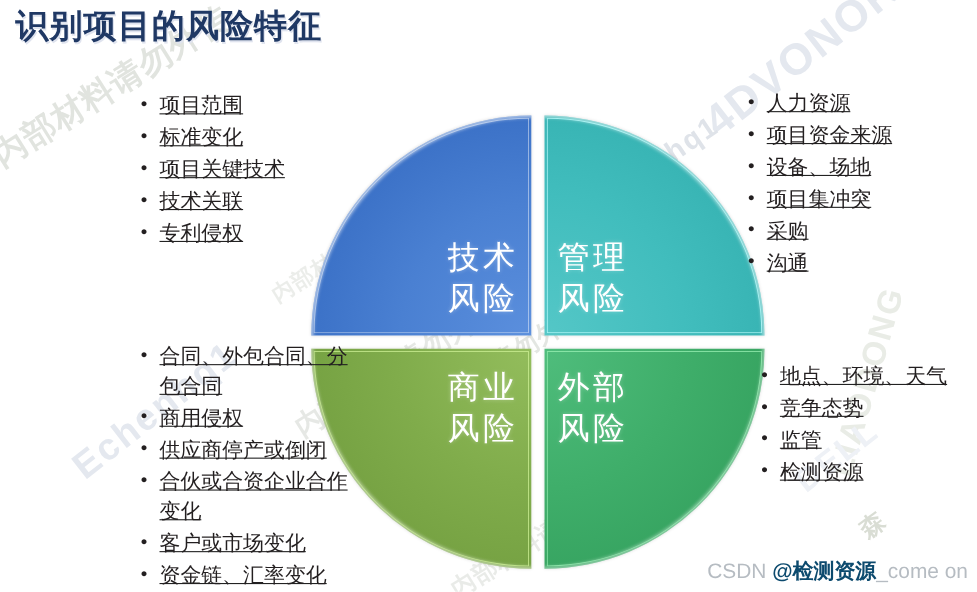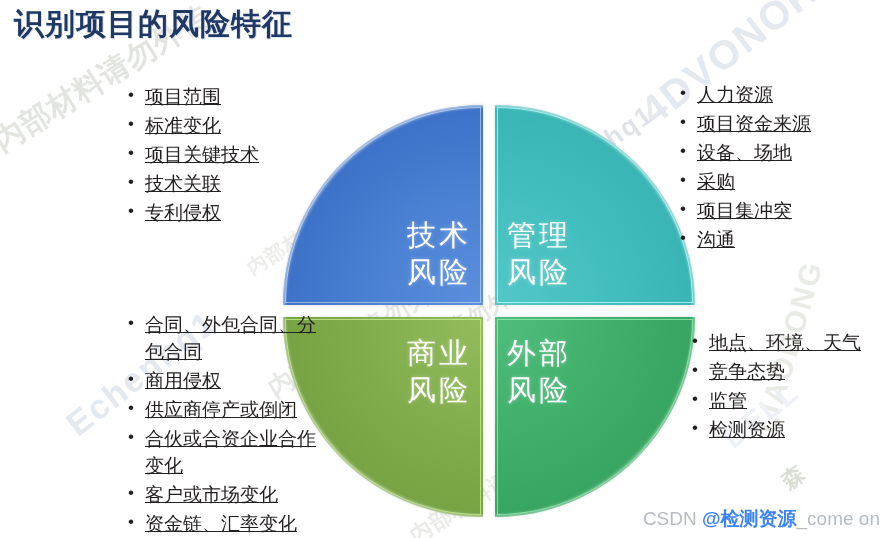--- a/index.html
+++ b/index.html
@@ -162,21 +162,21 @@
   
   .csdn {
     position: absolute;
     right: 8px; bottom: 6px;
     font-size: 19px;
     color: #b6bcc2;
     white-space: nowrap;
     z-index: 8;
     user-select: none;
   }
-  .csdn .handle { color: #3b82f6; font-weight: bold; }
+  .csdn .handle { color: #0c4a6e; font-weight: bold; }
 </style>
 </head>
 <body>
 
 <div class="wm wm-a">内部材料请勿外传</div>
 <div class="wm wm-b">内部材料请勿外传</div>
 <div class="wm wm-c">内部材料请勿外传</div>
 <div class="wm wm-d">内部材料请勿外传</div>
 <div class="wm wm-e">内部材料请勿外传</div>
 
@@ -233,22 +233,22 @@
       <li>技术关联</li>
       <li>专利侵权</li>
     </ul>
 </div>
 
 <div class="list" id="list-mgmt">
   <ul>
       <li>人力资源</li>
       <li>项目资金来源</li>
       <li>设备、场地</li>
+      <li>项目集冲突</li>
       <li>采购</li>
-      <li>项目集冲突</li>
       <li>沟通</li>
     </ul>
 </div>
 
 <div class="list" id="list-biz">
   <ul>
       <li>合同、外包合同、分包合同</li>
       <li>商用侵权</li>
       <li>供应商停产或倒闭</li>
       <li>合伙或合资企业合作变化</li>

